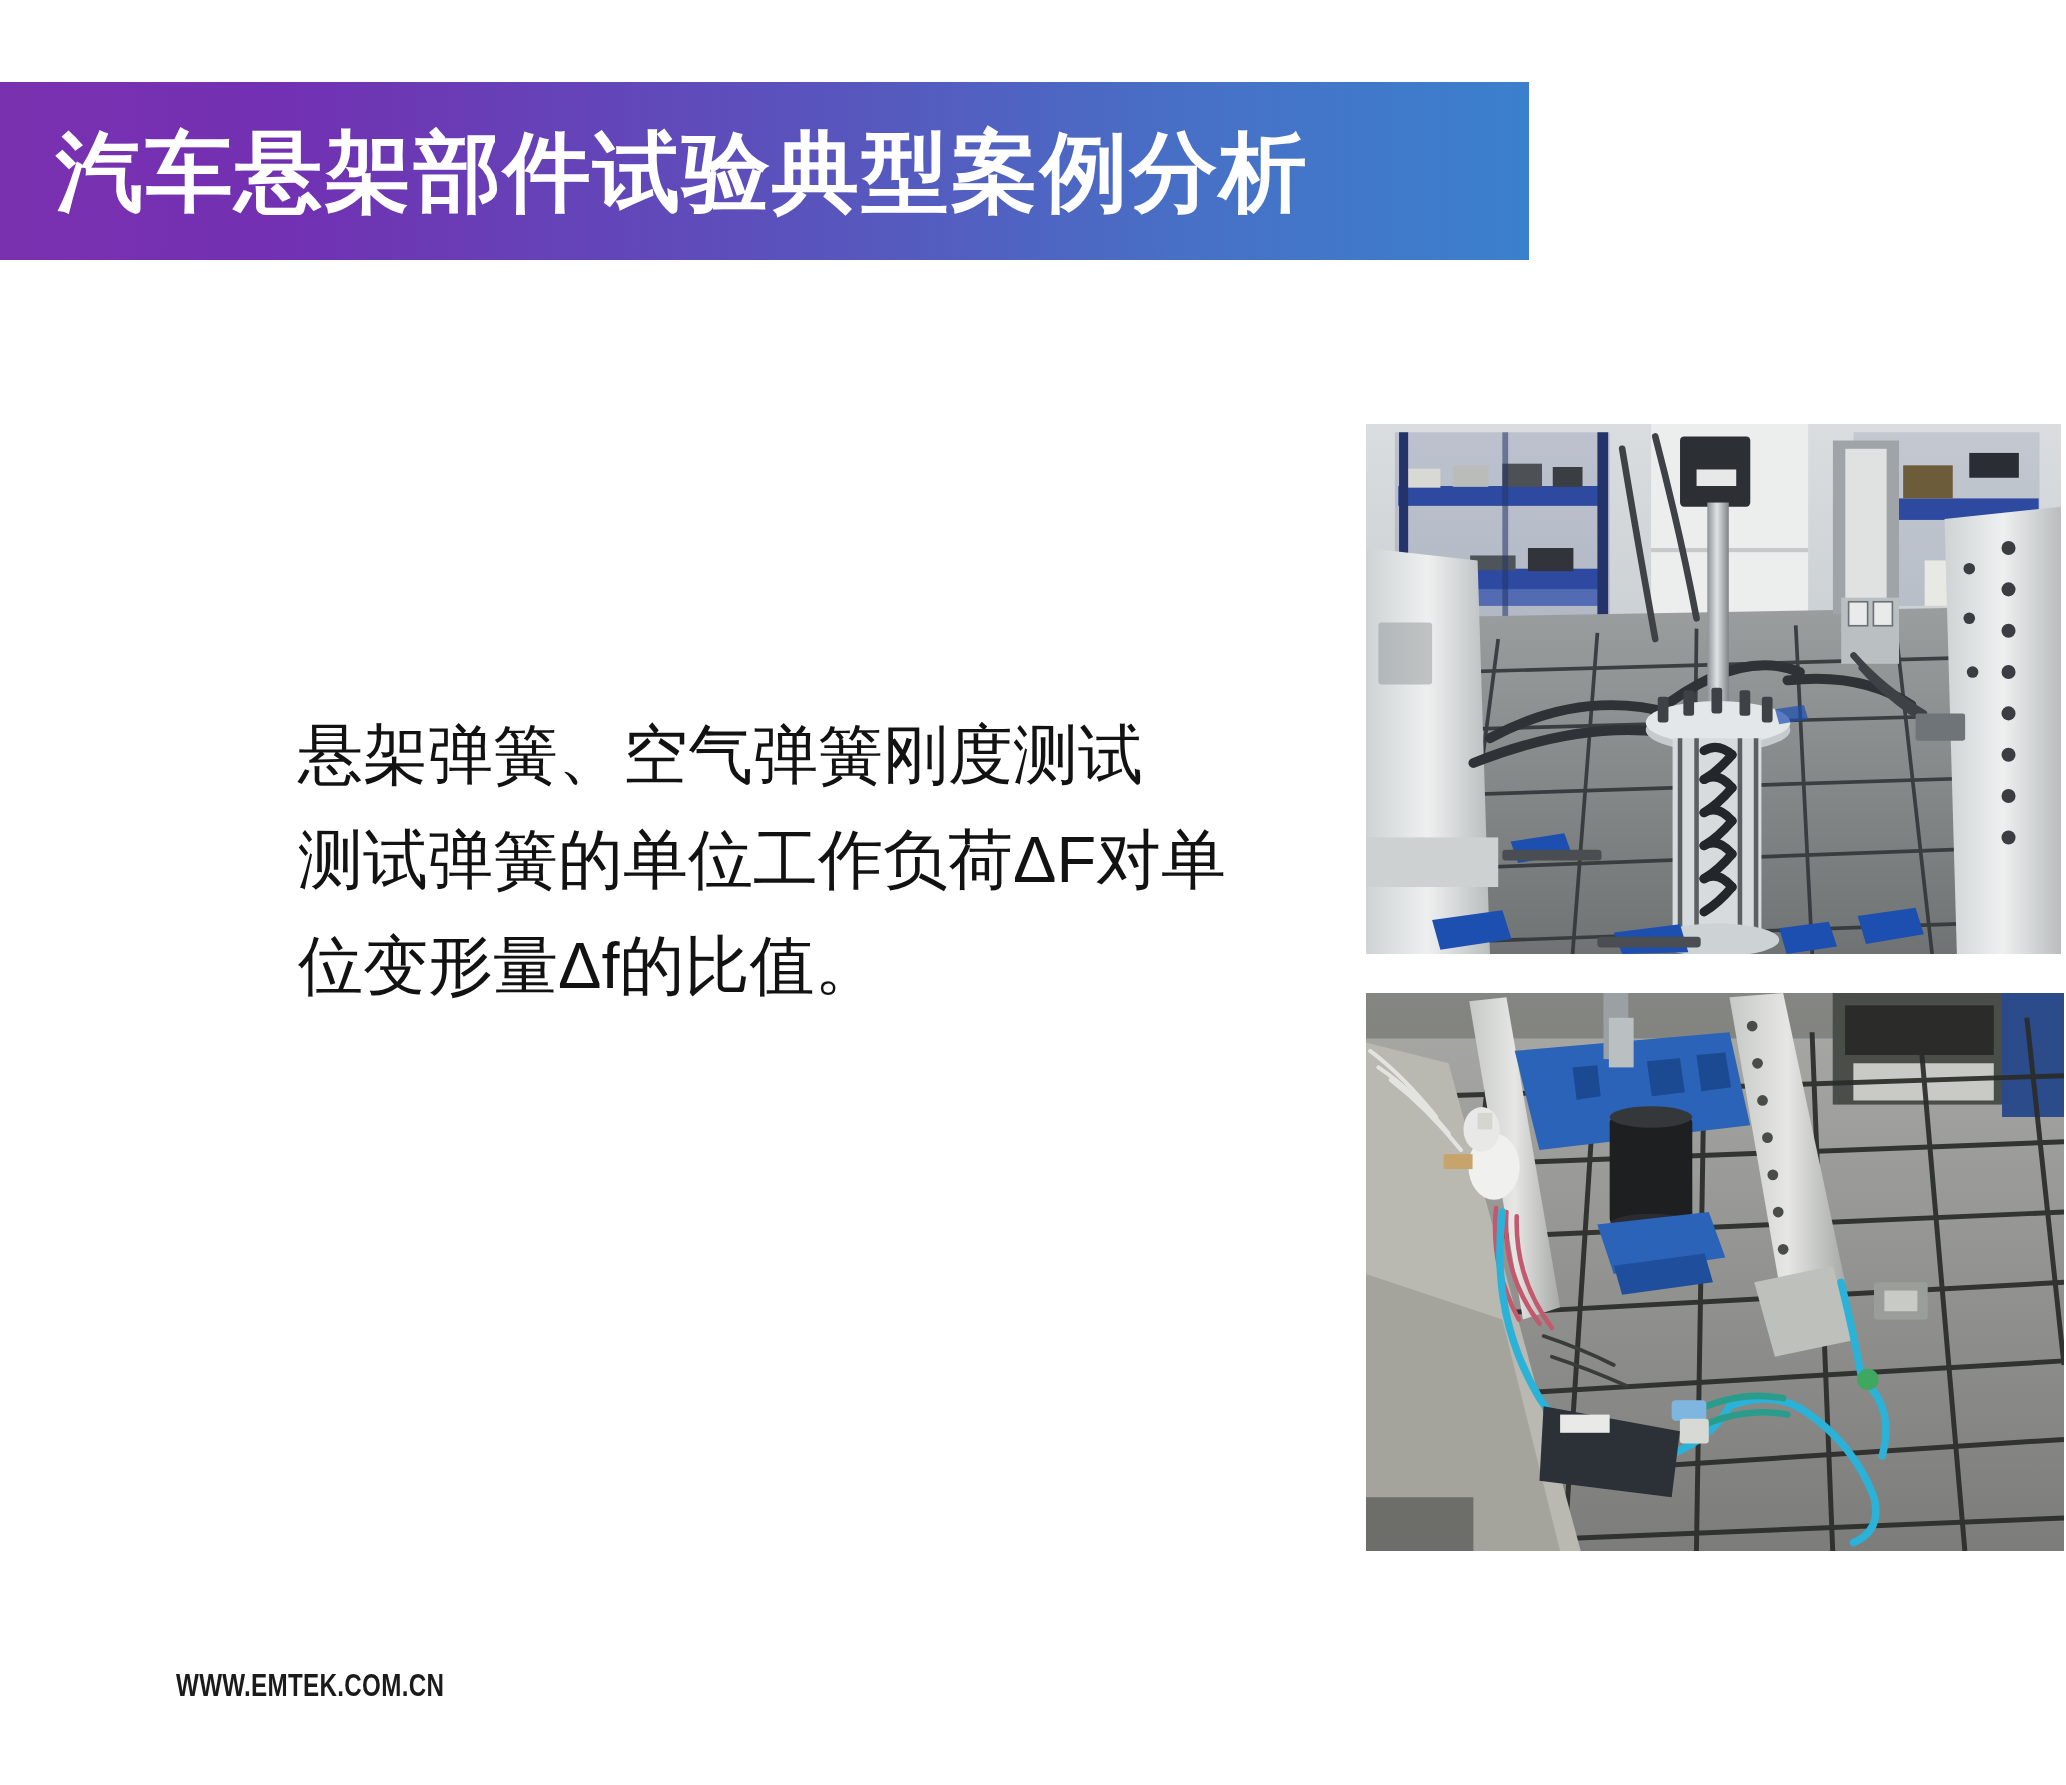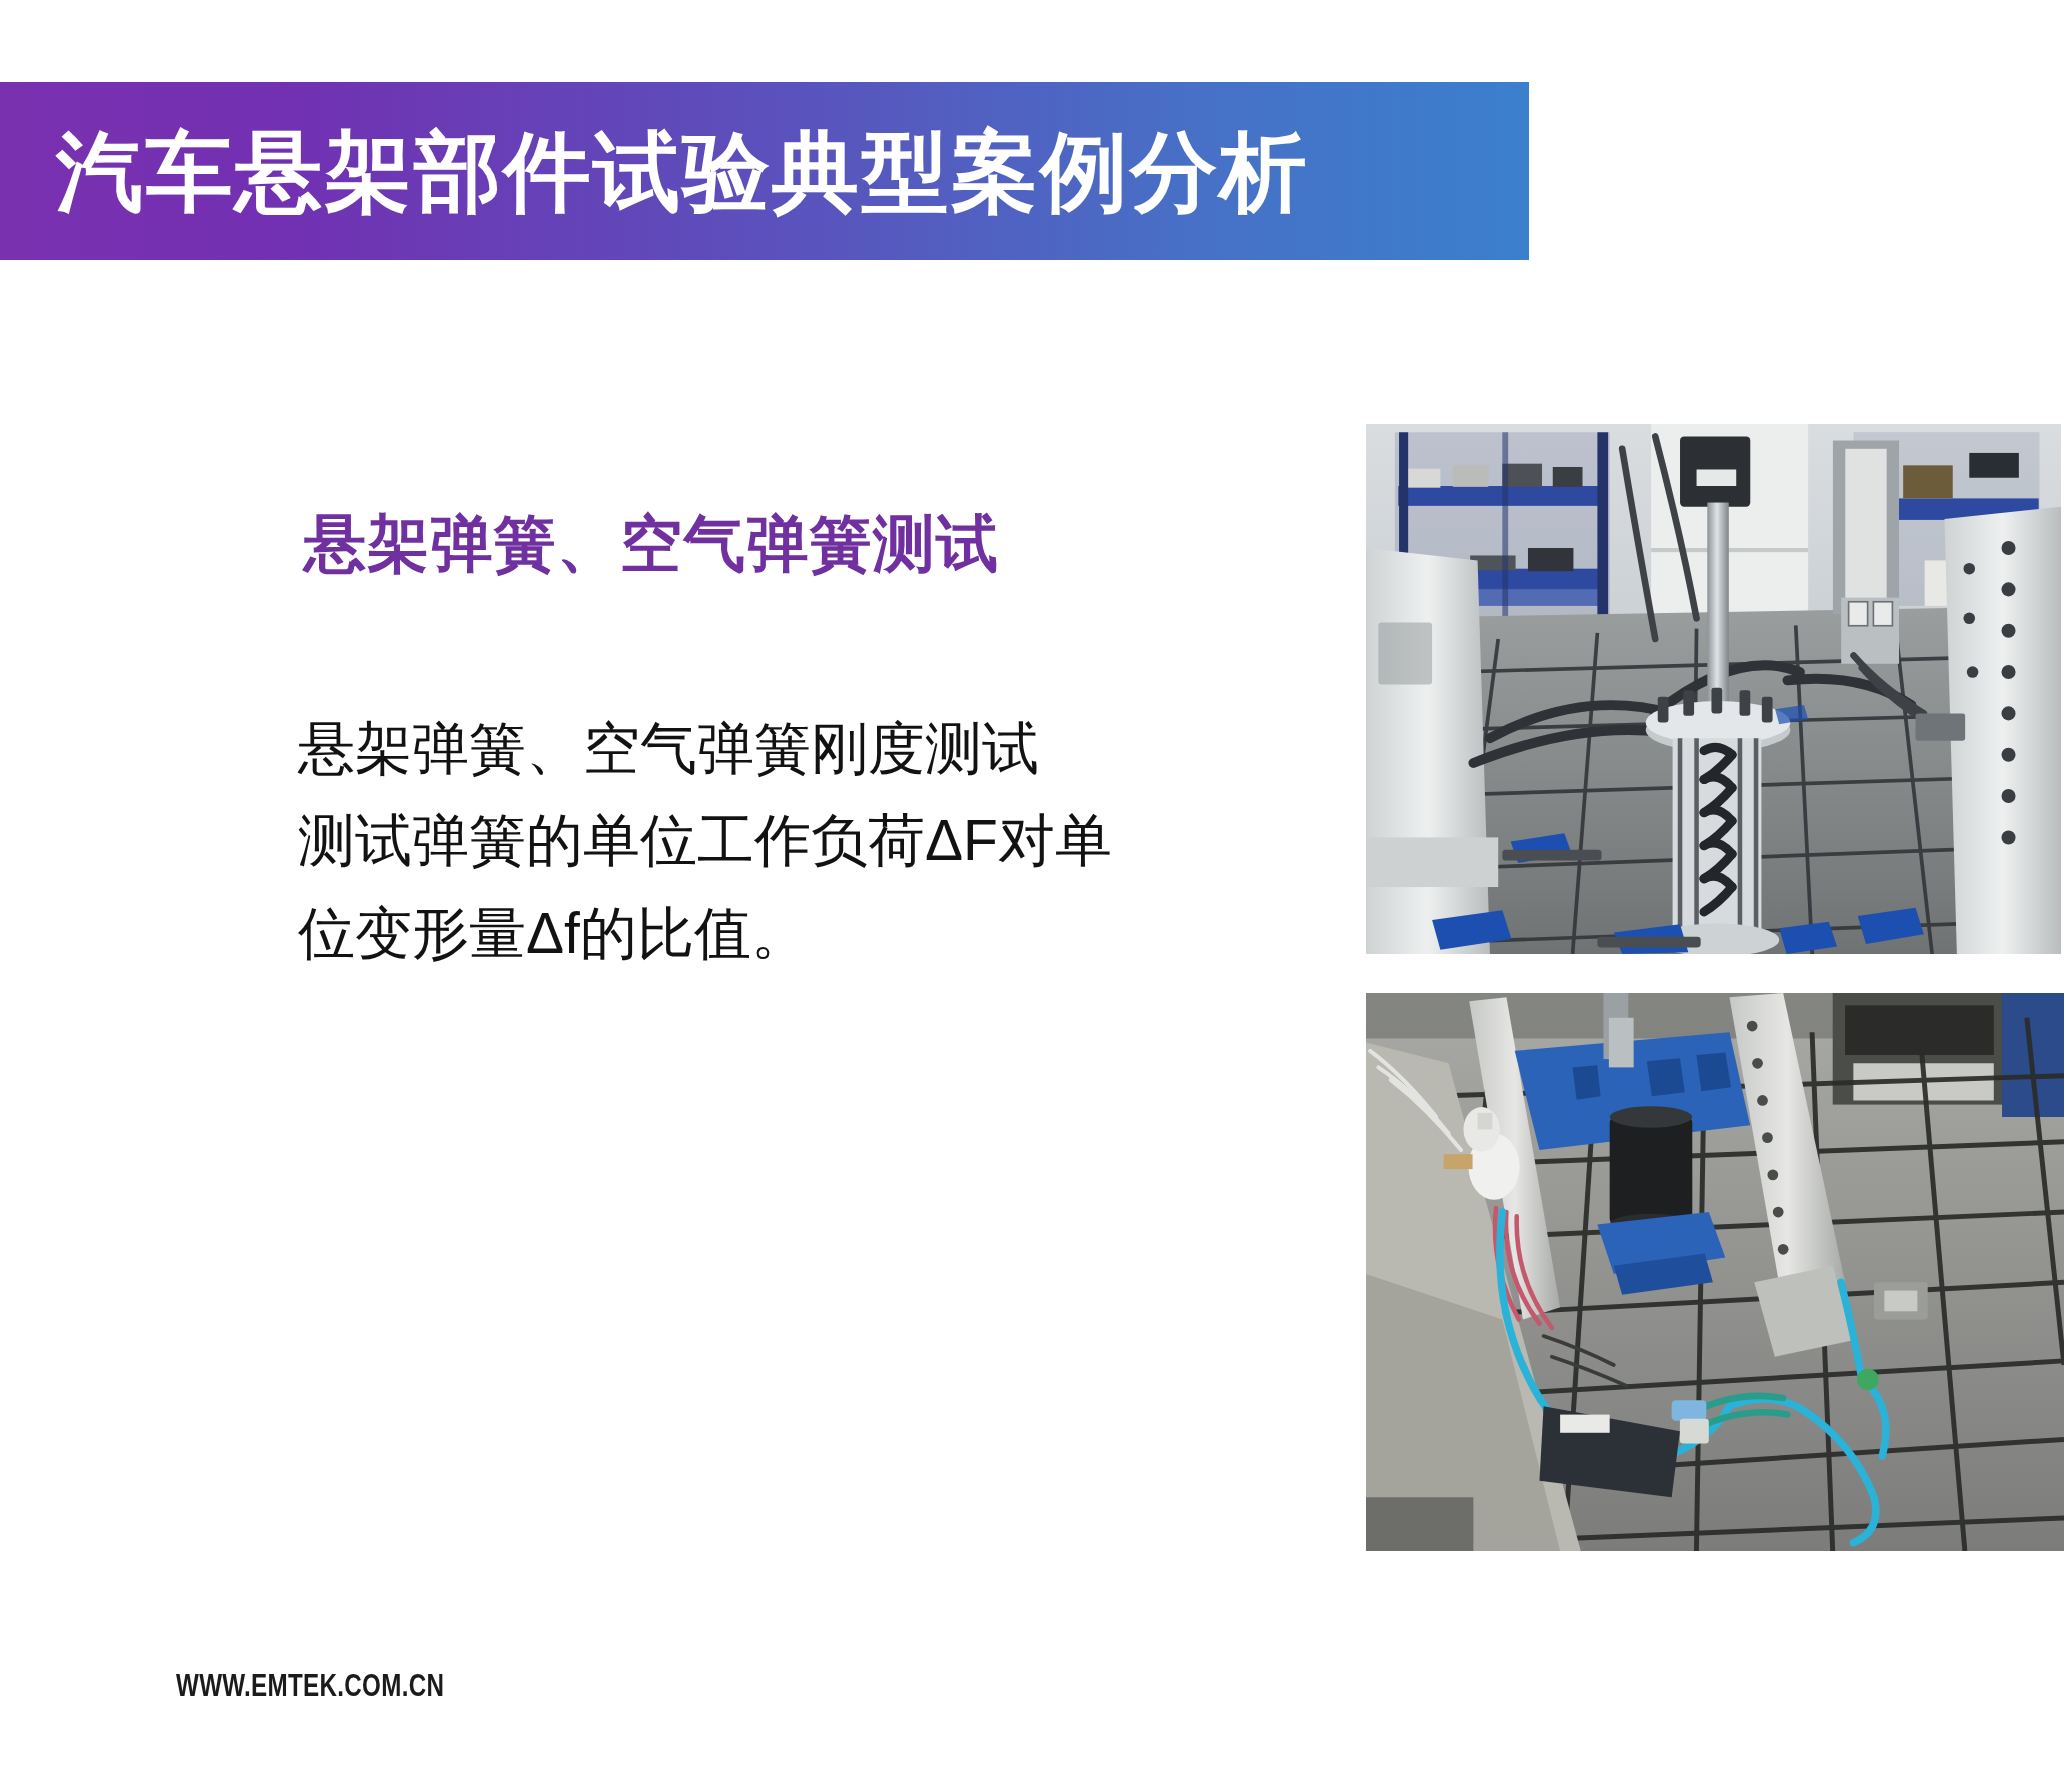--- a/index.html
+++ b/index.html
@@ -35,21 +35,21 @@
     position: absolute;
     left: 304px; top: 508px;
     font-size: 62px; font-weight: 700;
     color: #7030a0; letter-spacing: 1.2px; line-height: 1.15;
     white-space: nowrap;
   }
   .body-copy {
     position: absolute;
     left: 298px; top: 702px;
     width: 1000px;
-    font-size: 57px; font-weight: 400;
+    font-size: 65px; font-weight: 400;
     color: #121212; line-height: 1.62;
   }
   .body-copy .ln { display: block; white-space: nowrap; }
 
   
   .photo {
     position: absolute;
     overflow: hidden;
     background: #7c8287;
   }
@@ -70,21 +70,20 @@
 </style>
 </head>
 <body>
 
 <div class="slide">
 
   <div class="title-banner">
     <div class="title-text">汽车悬架部件试验典型案例分析</div>
   </div>
 
-  <div class="lead-heading">悬架弹簧、空气弹簧测试</div>
 
   <div class="body-copy">
     <span class="ln">悬架弹簧、空气弹簧刚度测试</span>
     <span class="ln">测试弹簧的单位工作负荷ΔF对单</span>
     <span class="ln">位变形量Δf的比值。</span>
   </div>
 
   <div class="photo photo-top">
     <svg viewBox="0 0 1682 1282" preserveAspectRatio="none" xmlns="http://www.w3.org/2000/svg">
       <defs>

